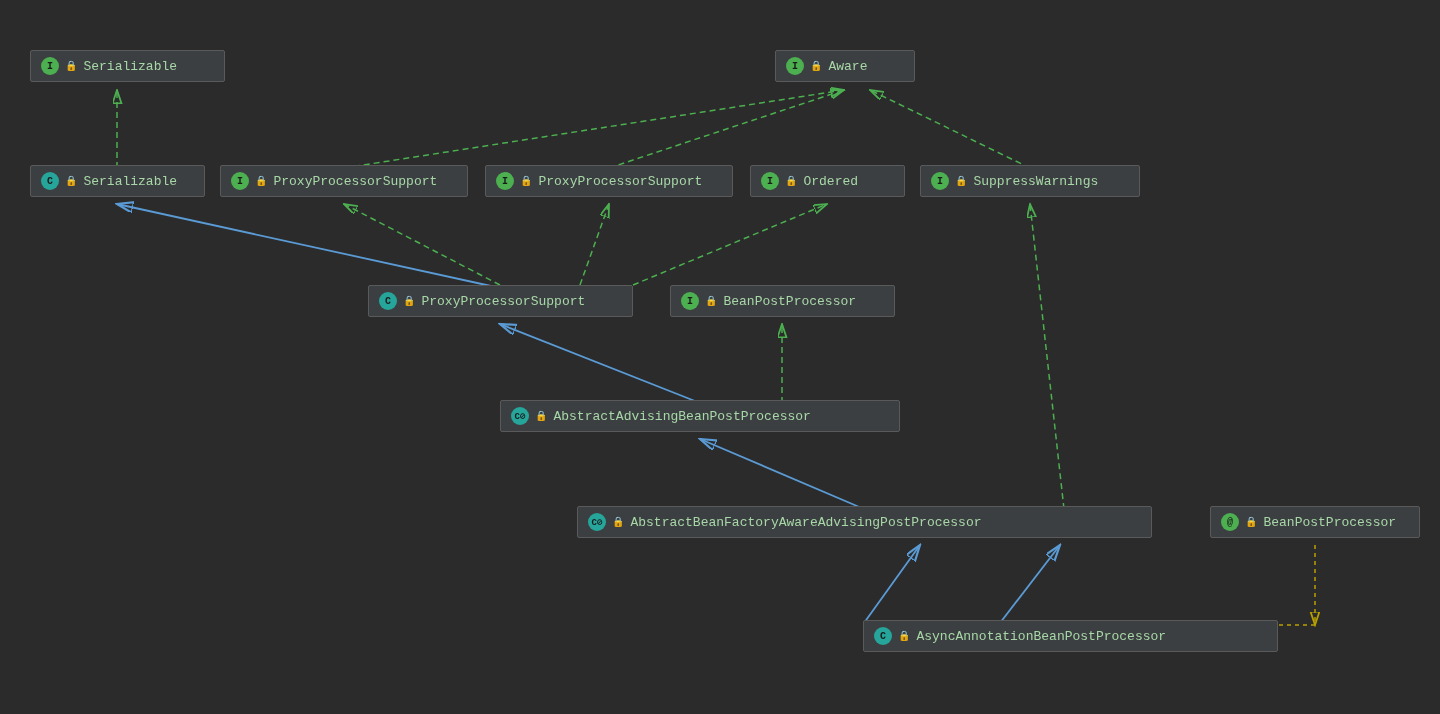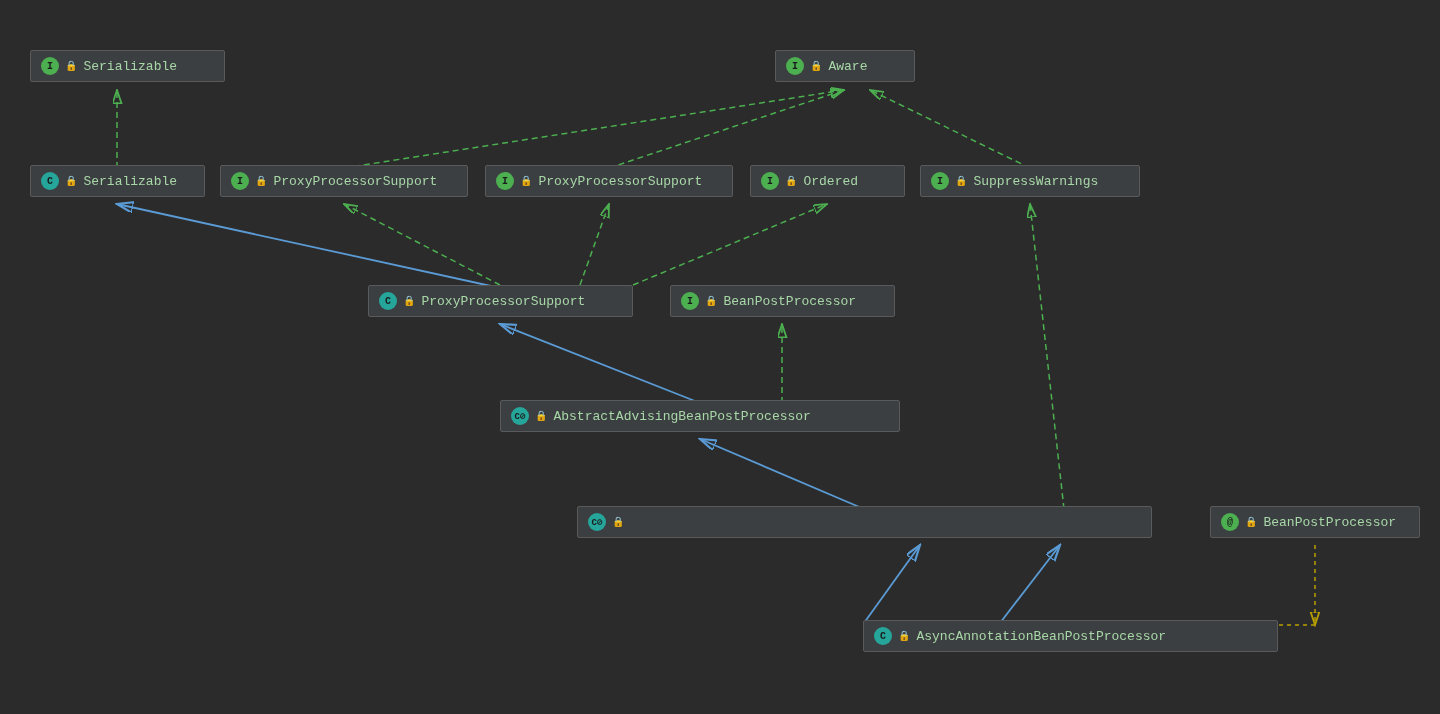--- a/index.html
+++ b/index.html
@@ -186,20 +186,21 @@
 
   <div class="node" style="left:500px; top:400px; width:400px;">
     <div class="badge badge-class" style="font-size:9px;">C⊘</div>
     <span class="lock-icon">🔒</span>
     <span class="node-label">AbstractAdvisingBeanPostProcessor</span>
   </div>
 
   <div class="node" style="left:577px; top:506px; width:575px;">
     <div class="badge badge-class" style="font-size:9px;">C⊘</div>
     <span class="lock-icon">🔒</span>
+    <span class="node-label">AbstractBeanFactoryAwareAdvisingPostProcessor</span>
   </div>
 
   <div class="node" style="left:1210px; top:506px; width:210px;">
     <div class="badge badge-annotation" style="font-size:10px;">@</div>
     <span class="lock-icon">🔒</span>
     <span class="node-label">BeanPostProcessor</span>
   </div>
 
   <div class="node" style="left:863px; top:620px; width:415px;">
     <div class="badge badge-class">C</div>

